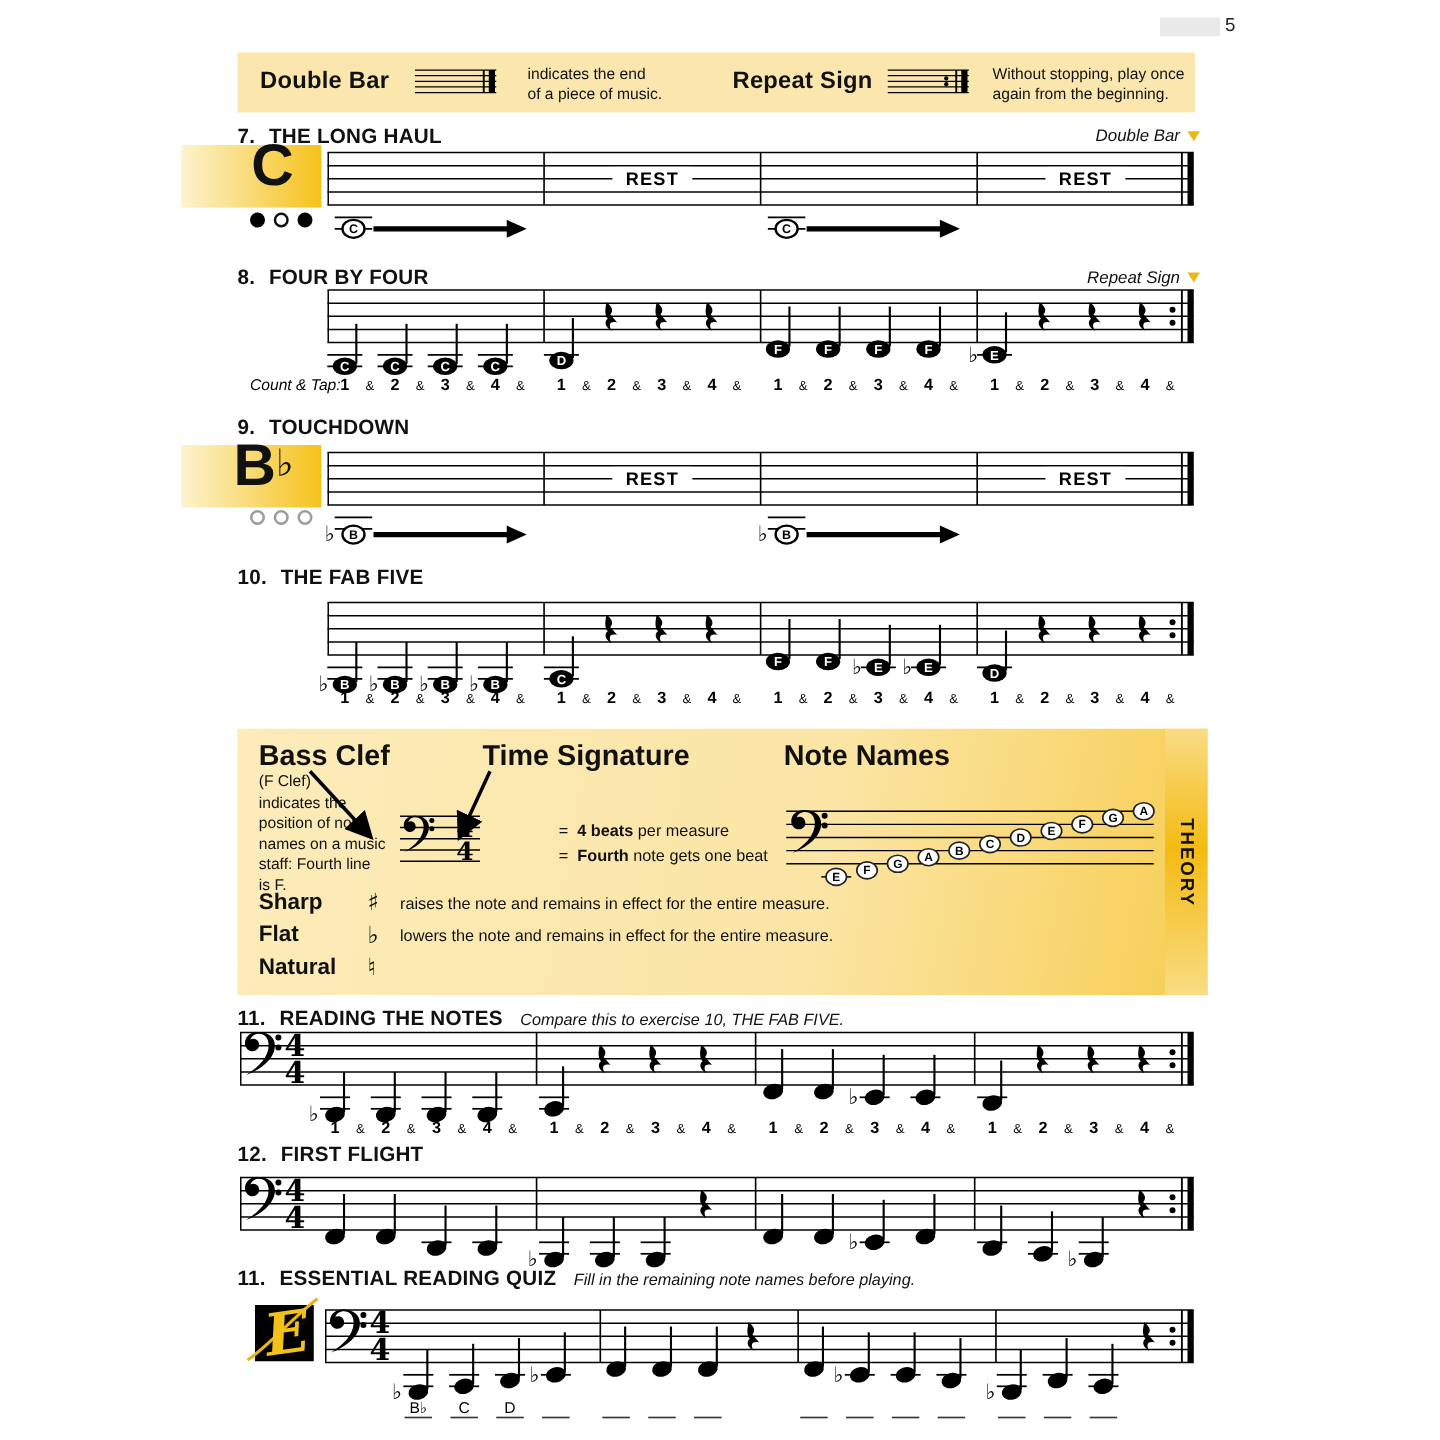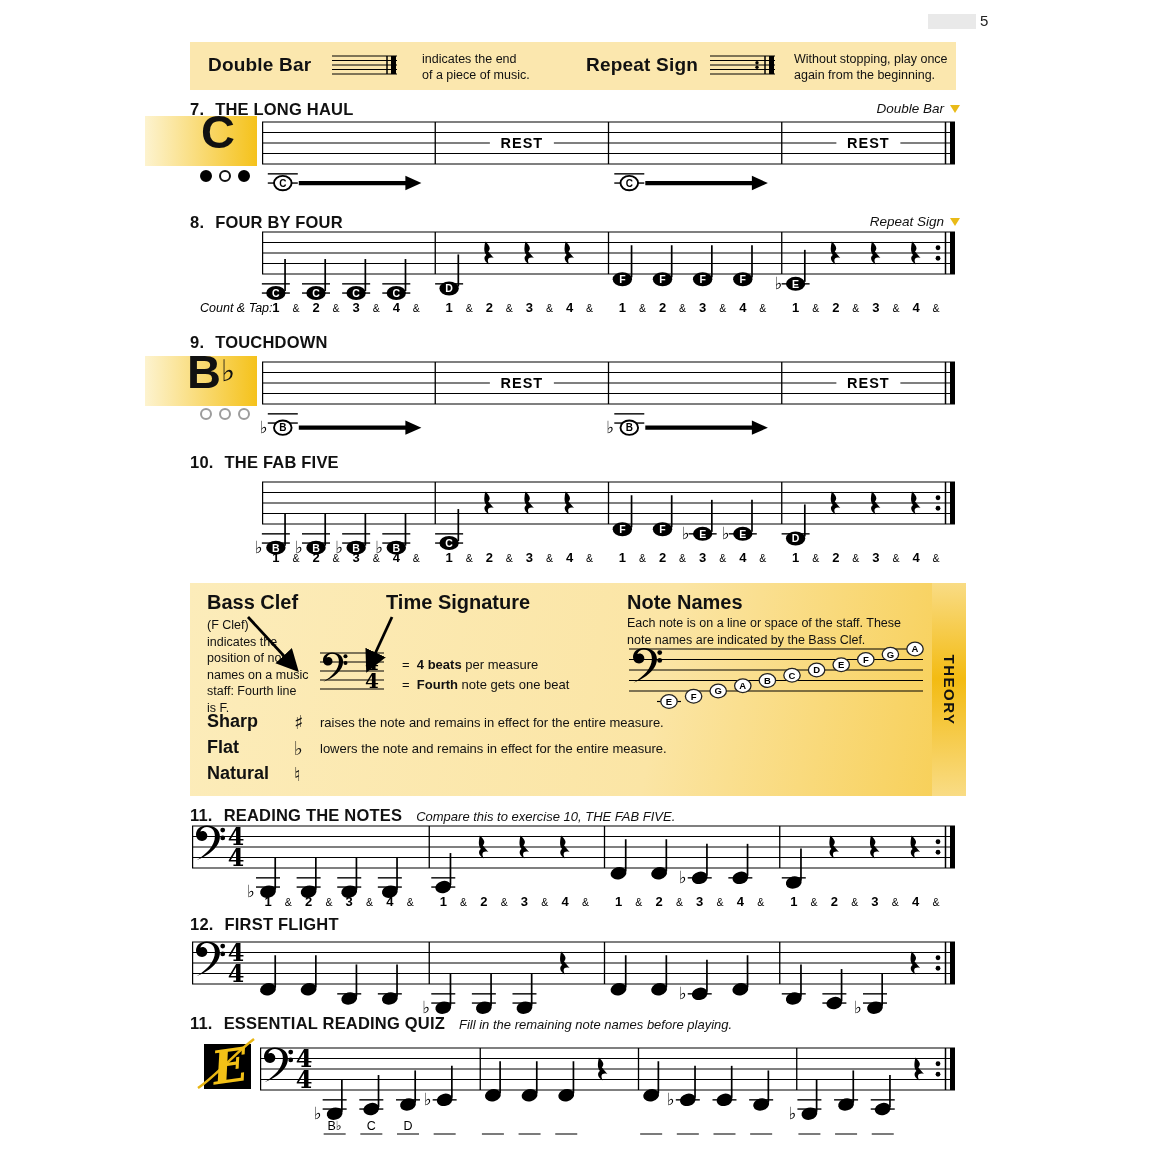--- a/index.html
+++ b/index.html
@@ -22,23 +22,23 @@
   .dots{position:absolute;display:flex;gap:7px;}
   .dot{width:12px;height:12px;border-radius:50%;box-sizing:border-box;border:2px solid #111;background:#fff;}
   .dot.filled{background:#000;border-color:#000;}
   .dot.gray{border-color:#9c9c9c;}
   .thbox{position:absolute;left:190px;top:583px;width:776px;height:213px;
          background:linear-gradient(100deg,#FCECBA 0%,#FBE5A5 60%,#F7CE52 100%);}
   .thside{position:absolute;right:0;top:0;width:34px;height:213px;
           background:linear-gradient(180deg,#F9DC85 0%,#F3BB12 45%,#F9DC85 100%);}
   .thside span{position:absolute;top:50%;left:50%;transform:translate(-50%,-50%) rotate(90deg);
           font-weight:700;font-size:15px;letter-spacing:1.5px;white-space:nowrap;color:#111;}
-  .thh{position:absolute;font-weight:700;font-size:20px;}
+  .thh{position:absolute;font-weight:700;font-size:23px;}
   .thp{position:absolute;font-size:12.5px;line-height:1.32;white-space:pre-line;}
-  .eq{position:absolute;font-size:13px;}
+  .eq{position:absolute;font-size:13px;margin-left:45px;}
   .accname{position:absolute;font-weight:700;font-size:18px;}
   .accsym{position:absolute;font-family:"DejaVu Sans",sans-serif;font-size:19px;}
   .accdesc{position:absolute;font-size:13px;}
   svg.music{position:absolute;left:190px;overflow:visible;}
   .qicon{position:absolute;left:194px;top:1036px;}
 </style>
 </head>
 <body>
 
 <div class="page">
@@ -402,22 +402,20 @@
         <text x="54" y="24.5" font-size="20" text-anchor="middle" font-family="DejaVu Serif, serif" fill="#000" font-weight="bold">4</text>
         <text x="54" y="43" font-size="20" text-anchor="middle" font-family="DejaVu Serif, serif" fill="#000" font-weight="bold">4</text>
       </svg>
     <div class="eq" style="left:212px;top:74px">
       <span>=</span>&nbsp;&nbsp;<b>4 beats</b><span> per measure</span>
     </div>
     <div class="eq" style="left:212px;top:94px">
       <span>=</span>&nbsp;&nbsp;<b>Fourth</b><span> note gets one beat</span>
     </div>
     <div class="thh" style="left:437px;top:8px">Note Names</div>
-    <div class="thp" style="left:437px;top:32px">Each note is on a line or space of the staff.  These
-note names are indicated by the Bass Clef.</div>
     <svg id="th-names" width="300" height="72" style="position:absolute;left:437px;top:58px;overflow:visible">
         <line x1="2" y1="8" x2="296" y2="8" stroke="#000" stroke-width="1.1"></line>
         <line x1="2" y1="18.5" x2="296" y2="18.5" stroke="#000" stroke-width="1.1"></line>
         <line x1="2" y1="29" x2="296" y2="29" stroke="#000" stroke-width="1.1"></line>
         <line x1="2" y1="39.5" x2="296" y2="39.5" stroke="#000" stroke-width="1.1"></line>
         <line x1="2" y1="50" x2="296" y2="50" stroke="#000" stroke-width="1.1"></line>
         <g transform="translate(6 7) scale(1.26)">
           <path d="M8.5 0C3.5 0 0 3 0 7.2C0 10.2 2.2 12.3 4.8 12.3C7.2 12.3 9 10.5 9 8.2C9 6 7.3 4.3 5.2 4.3C4.5 4.3 3.9 4.5 3.4 4.8C4.1 2.6 6.2 1.2 8.7 1.2C12.6 1.2 15 4 15 8.5C15 16 8.5 22.5 0.5 27.5C10 24 19 17 19 8.8C19 3.4 14.8 0 8.5 0Z" fill="#000"></path>
           <circle cx="21.2" cy="3.6" r="1.9" fill="#000"></circle>
           <circle cx="21.2" cy="9.9" r="1.9" fill="#000"></circle>

